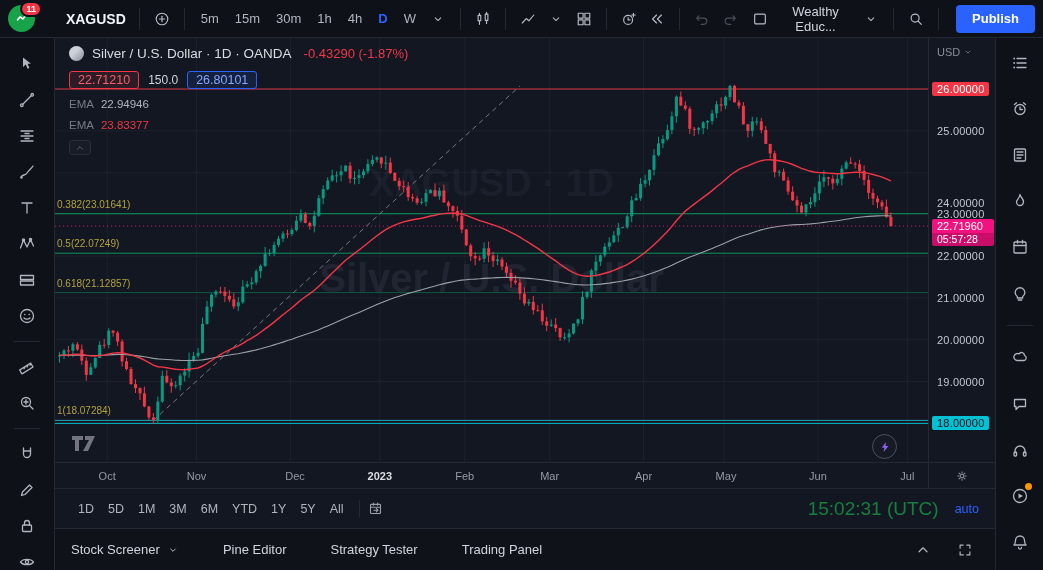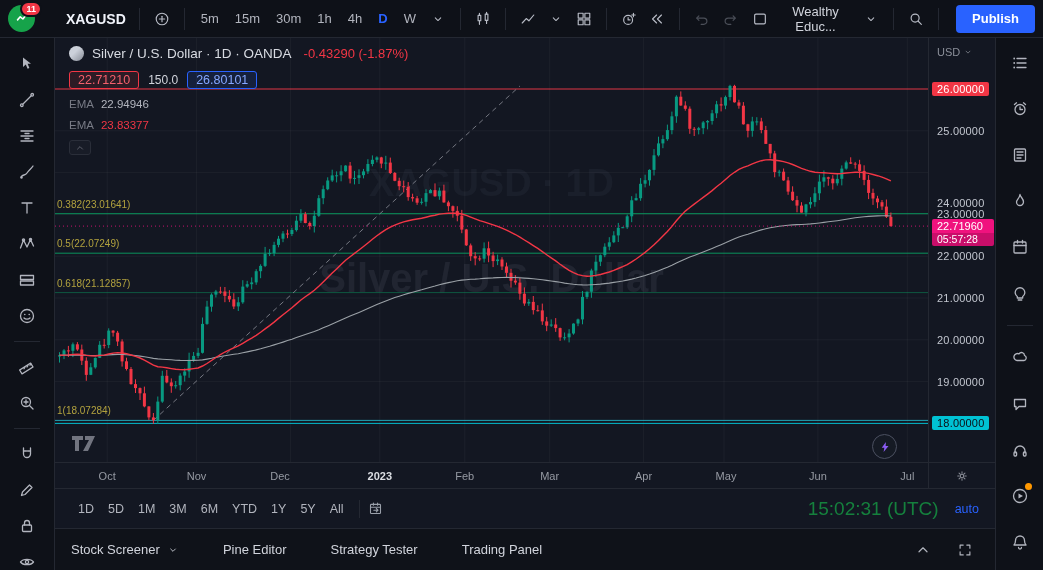--- a/index.html
+++ b/index.html
@@ -769,21 +769,21 @@
       <button class="boost" id="boost">
           <svg width="14" height="14" viewBox="0 0 18 18">
             <path d="M10.2 2.5 L4.8 10 H8.2 L7.2 15.5 L13.5 7.6 H9.8 Z" fill="#8c5cf5"></path>
           </svg>
         </button>
     </div>
 
     <div class="time-axis" id="taxis">
         <span class="tlab" style="left: 52.17px;">Oct</span>
         <span class="tlab" style="left: 141.57px;">Nov</span>
-        <span class="tlab" style="left: 225px;">Dec</span>
+        <span class="tlab" style="left: 240px;">Dec</span>
         <span class="tlab major" style="left: 324.84px;">2023</span>
         <span class="tlab" style="left: 409.77px;">Feb</span>
         <span class="tlab" style="left: 494.7px;">Mar</span>
         <span class="tlab" style="left: 588.57px;">Apr</span>
         <span class="tlab" style="left: 659px; padding-left: 24px;">May</span>
         <span class="tlab" style="left: 762.9px;">Jun</span>
         <span class="tlab" style="left: 852.3px;">Jul</span>
         <button class="axis-corner">
           <svg width="14" height="14" viewBox="0 0 18 18" fill="none" stroke="currentColor" stroke-width="1.3" stroke-linecap="round" stroke-linejoin="round">
             <circle cx="9" cy="9" r="2.2"></circle>

